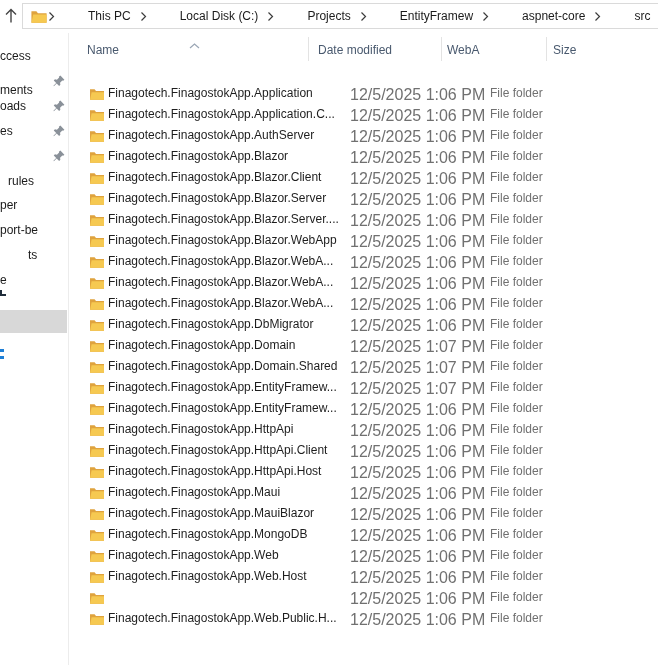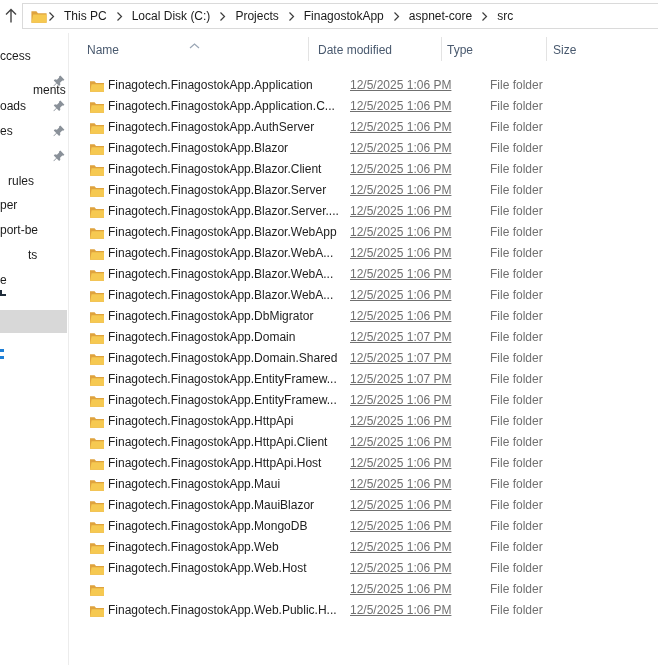--- a/index.html
+++ b/index.html
@@ -9,21 +9,21 @@
     -webkit-font-smoothing:antialiased;
   }
   
   .topbar{position:absolute;top:0;left:0;width:658px;height:33px;background:#fff;}
   .up-arrow{position:absolute;left:3px;top:7px;width:16px;height:18px;cursor:pointer;}
   .address-bar{
     position:absolute;left:22px;top:3px;width:640px;height:26px;
     border:1px solid #dadada;background:#fff;display:flex;align-items:center;box-sizing:border-box;
   }
   .addr-folder{margin-left:8px;flex:0 0 auto;display:flex;align-items:center;}
-  .crumb{font-size:12px;color:#1b1b1b;padding:0 8px;white-space:nowrap;cursor:pointer;}
+  .crumb{font-size:12px;color:#1b1b1b;padding:0 8px;white-space:nowrap;cursor:pointer;margin-left:24px;}
   .chev{display:flex;align-items:center;padding:0 1px;flex:0 0 auto;}
   
   .sidebar{position:absolute;top:33px;left:0;width:68px;bottom:0;background:#fff;overflow:hidden;text-align:right;}
   .side-item{position:absolute;left:0;font-size:12px;color:#1b1b1b;white-space:nowrap;cursor:pointer;}
   .side-pin{position:absolute;left:53px;width:12px;height:12px;}
   .side-selection{position:absolute;left:0;top:277px;width:67px;height:23px;background:#d8d8d8;}
   .frag-dark{position:absolute;left:0;top:257px;width:6px;height:6px;}
   .frag-dark:before{content:"";position:absolute;left:0;top:0;width:2px;height:6px;background:#1f2c3a;}
   .frag-dark:after{content:"";position:absolute;left:0;bottom:0;width:6px;height:2px;background:#1f2c3a;}
   .frag-blue{position:absolute;left:0;top:316px;width:4px;height:10px;}
@@ -34,25 +34,25 @@
   .main{position:absolute;top:33px;left:69px;width:589px;bottom:0;background:#fff;}
   .header-row{position:absolute;top:0;left:0;right:0;height:33px;}
   .col-head{position:absolute;top:10px;font-size:12px;color:#49596e;white-space:nowrap;cursor:pointer;}
   .col-head.name{left:18px;text-align:center;}
   .col-head.date{left:249px;}
   .col-head.type{left:378px;}
   .col-head.size{left:484px;}
   .col-sep{position:absolute;top:4px;height:24px;width:1px;background:#e3e3e3;}
   .sep1{left:239px;}.sep2{left:372px;}.sep3{left:477px;}
   .sort-caret{position:absolute;left:120px;top:2px;}
-  .rows{position:absolute;top:41px;left:0;right:0;}
+  .rows{position:absolute;top:49px;left:0;right:0;}
   .frow{position:relative;height:21px;cursor:pointer;}
   .frow .ficon{position:absolute;left:21px;top:4px;}
   .frow .fname{position:absolute;left:39px;top:4px;font-size:12px;color:#1e1e1e;white-space:nowrap;}
-  .frow .fdate{position:absolute;left:281px;top:4px;font-size:12px;color:#707070;white-space:nowrap;text-decoration:underline;}
+  .frow .fdate{position:absolute;left:281px;top:4px;font-size:16px;color:#707070;white-space:nowrap;}
   .frow .ftype{position:absolute;left:421px;top:4px;font-size:12px;color:#707070;white-space:nowrap;text-align:center;}
   .frow .fsize{position:absolute;left:520px;top:4px;font-size:12px;color:#707070;white-space:nowrap;}
 </style>
 </head>
 <body>
 
 <div class="topbar">
   <span class="up-arrow">
     <svg width="16" height="18" viewBox="0 0 16 18">
       <path d="M8 15.5 V3 M3 7.5 L8 2.5 L13 7.5" stroke="#444444" stroke-width="1.4" fill="none"></path>
@@ -82,21 +82,21 @@
           <svg width="7" height="11" viewBox="0 0 7 11">
             <path d="M1.5 1.5 L5.5 5.5 L1.5 9.5" stroke="#3c3c3c" stroke-width="1.2" fill="none"></path>
           </svg>
         </span>
         <span class="crumb">Projects</span>
         <span class="chev">
           <svg width="7" height="11" viewBox="0 0 7 11">
             <path d="M1.5 1.5 L5.5 5.5 L1.5 9.5" stroke="#3c3c3c" stroke-width="1.2" fill="none"></path>
           </svg>
         </span>
-        <span class="crumb">FinagostokApp</span>
+        <span class="crumb">EntityFramew</span>
         <span class="chev">
           <svg width="7" height="11" viewBox="0 0 7 11">
             <path d="M1.5 1.5 L5.5 5.5 L1.5 9.5" stroke="#3c3c3c" stroke-width="1.2" fill="none"></path>
           </svg>
         </span>
         <span class="crumb">aspnet-core</span>
         <span class="chev">
           <svg width="7" height="11" viewBox="0 0 7 11">
             <path d="M1.5 1.5 L5.5 5.5 L1.5 9.5" stroke="#3c3c3c" stroke-width="1.2" fill="none"></path>
           </svg>
@@ -105,21 +105,21 @@
       </span>
   </div>
 </div>
 
 <div class="sidebar">
   <div class="side-selection"></div>
   <div class="frag-dark"></div>
   <div class="frag-blue"></div>
   <div id="side-items">
       <span class="side-item" style="top: 16px;">ccess</span>
-      <span class="side-item" style="top: 50px; padding-left: 33px;">ments</span>
+      <span class="side-item" style="top: 50px;">ments</span>
       <span class="side-pin" style="top: 39.9px;"><svg width="12" height="12" viewBox="0 0 16 16">
           <path fill="#8a9199" d="M9.8 0.8 L15.2 6.2 L13.6 7.8 L12.4 7.4 L9.4 10.4 L9.8 13 L8.2 14.6 L4.9 11.3 L1.2 15 L0.6 14.4 L4.3 10.7 L1 7.4 L2.6 5.8 L5.2 6.2 L8.2 3.2 L7.8 2.4 Z"></path>
         </svg></span>
       <span class="side-item" style="top: 65.8px;">oads</span>
       <span class="side-pin" style="top: 64.8px;"><svg width="12" height="12" viewBox="0 0 16 16">
           <path fill="#8a9199" d="M9.8 0.8 L15.2 6.2 L13.6 7.8 L12.4 7.4 L9.4 10.4 L9.8 13 L8.2 14.6 L4.9 11.3 L1.2 15 L0.6 14.4 L4.3 10.7 L1 7.4 L2.6 5.8 L5.2 6.2 L8.2 3.2 L7.8 2.4 Z"></path>
         </svg></span>
       <span class="side-item" style="top: 90.7px;">es</span>
       <span class="side-pin" style="top: 89.7px;"><svg width="12" height="12" viewBox="0 0 16 16">
           <path fill="#8a9199" d="M9.8 0.8 L15.2 6.2 L13.6 7.8 L12.4 7.4 L9.4 10.4 L9.8 13 L8.2 14.6 L4.9 11.3 L1.2 15 L0.6 14.4 L4.3 10.7 L1 7.4 L2.6 5.8 L5.2 6.2 L8.2 3.2 L7.8 2.4 Z"></path>
@@ -140,21 +140,21 @@
   <div class="header-row">
     <span class="sort-caret">
       <svg width="11" height="6" viewBox="0 0 11 6">
         <path d="M1 5 L5.5 1 L10 5" stroke="#9aa6b5" stroke-width="1.2" fill="none"></path>
       </svg>
     </span>
     <span class="col-head name">Name</span>
     <span class="col-sep sep1"></span>
     <span class="col-head date">Date modified</span>
     <span class="col-sep sep2"></span>
-    <span class="col-head type">Type</span>
+    <span class="col-head type">WebA</span>
     <span class="col-sep sep3"></span>
     <span class="col-head size">Size</span>
   </div>
   <div class="rows" id="rows">
       <div class="frow">
     <span class="ficon">
       <svg width="14" height="12" viewBox="0 0 14 12">
         <path d="M0 1.2 L4.6 1.2 L6 3 L14 3 L14 11.8 L0 11.8 Z" fill="#dfa33e"></path>
         <path d="M0 11.8 L1.6 4.2 L14 4.2 L14 11.8 Z" fill="#f6c951"></path>
       </svg>

